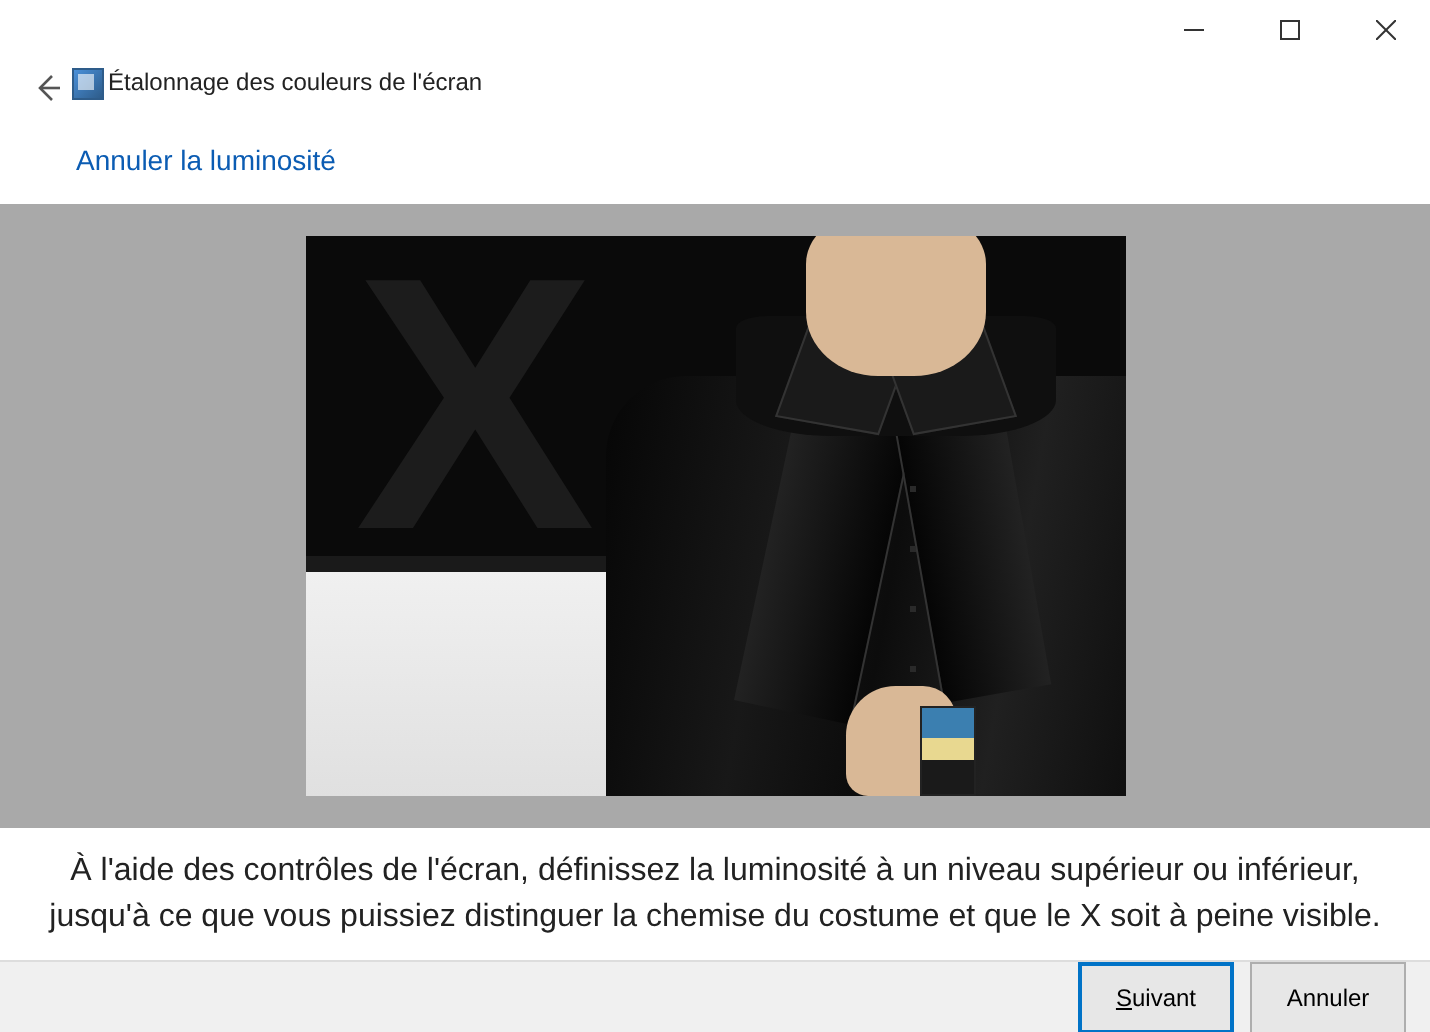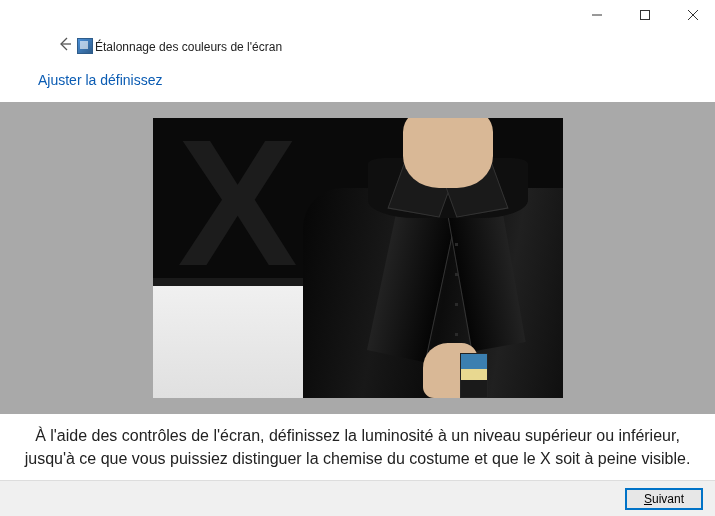--- a/index.html
+++ b/index.html
@@ -24,24 +24,23 @@
     .titlebar .win-btn {
       width: 28px;
       height: 24px;
       display: flex;
       align-items: center;
       justify-content: center;
       color: #333;
     }
     .header-row {
       display: flex;
-      align-items: flex-end;
+      align-items: flex-start;
       padding: 4px 10px 8px 14px;
       gap: 2px;
-      margin-left: 41px;
     }
     .back-arrow {
       width: 20px;
       height: 20px;
       display: flex;
       align-items: center;
       justify-content: center;
       color: #555;
     }
     .app-icon {
@@ -213,21 +212,21 @@
       background: #f0f0f0;
       border-top: 1px solid #ddd;
       display: flex;
       justify-content: flex-end;
       align-items: center;
       padding-right: 12px;
       gap: 8px;
     }
     .btn {
       min-width: 78px;
-      height: 22px;
+      height: 36px;
       font-size: 12px;
       font-family: inherit;
       background: #e7e7e7;
       border: 1px solid #aeaeae;
       padding: 0 10px;
     }
     .btn.primary {
       border: 2px solid #0173c7;
       background: #e7e7e7;
     }
@@ -259,21 +258,21 @@
   <div class="back-arrow">
     <svg width="16" height="16" viewBox="0 0 16 16">
         <path d="M10 2 L4 8 L10 14" fill="none" stroke="#555" stroke-width="1.3"></path>
         <line x1="4" y1="8" x2="14" y2="8" stroke="#555" stroke-width="1.3"></line>
       </svg>
   </div>
   <div class="app-icon"></div>
   <div class="window-title">Étalonnage des couleurs de l'écran</div>
 </div>
 
-<div class="page-heading">Ajuster la définissez</div>
+<div class="page-heading">Annuler la luminosité</div>
 
 <div class="image-area">
   <div class="calibration-image">
     <div class="dark-x">X</div>
     <div class="white-panel"></div>
     <div class="person">
       <div class="suit"></div>
       <div class="lapel-l"></div>
       <div class="lapel-r"></div>
       <div class="shirt-buttons"></div>
@@ -282,13 +281,14 @@
       <div class="hand"></div>
       <div class="device"></div>
     </div>
   </div>
 </div>
 
 <div class="instruction">À l'aide des contrôles de l'écran, définissez la luminosité à un niveau supérieur ou inférieur, jusqu'à ce que vous puissiez distinguer la chemise du costume et que le X soit à peine visible.</div>
 
 <div class="button-bar">
   <button class="btn primary"><span class="u">S</span><span>uivant</span></button>
+  <button class="btn">Annuler</button>
 </div>
 
 </body></html>

